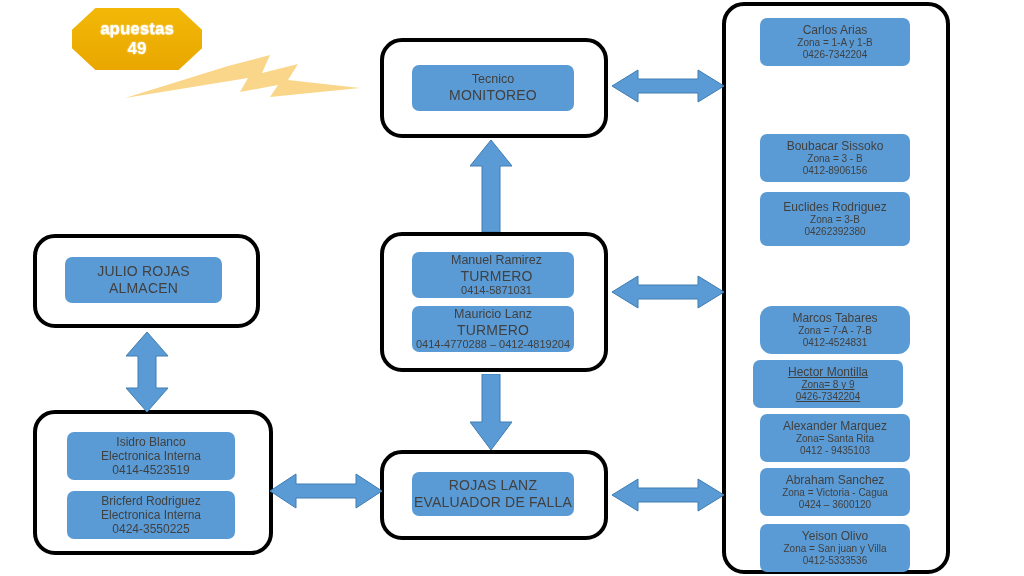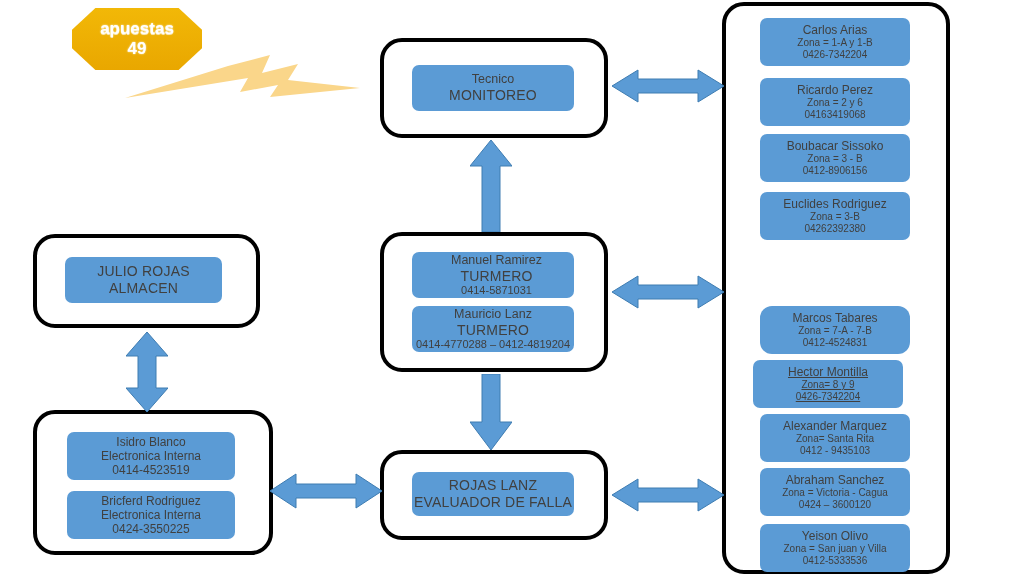--- a/index.html
+++ b/index.html
@@ -145,31 +145,26 @@
   </div>
 
   <div class="frame" style="left:722px; top:2px; width:228px; height:572px;">
   </div>
 
   <div class="card" style="left:760px; top:18px; width:150px; height:48px;">
     <div class="nm">Carlos Arias</div>
     <div class="ln">Zona = 1-A y 1-B</div>
     <div class="ln">0426-7342204</div>
   </div>
-  <div class="card" style="left:760px; top:78px; width:150px; height:48px;">
-    <div class="nm">Ricardo Perez</div>
-    <div class="ln">Zona =  2 y 6</div>
-    <div class="ln">04163419068</div>
-  </div>
   <div class="card" style="left:760px; top:134px; width:150px; height:48px;">
     <div class="nm">Boubacar Sissoko</div>
     <div class="ln">Zona = 3 - B</div>
     <div class="ln">0412-8906156</div>
   </div>
-  <div class="card" style="left:760px; top:192px; width:150px; height:48px;">
+  <div class="card" style="left:760px; top:192px; width:150px; height:54px;">
     <div class="nm">Euclides Rodriguez</div>
     <div class="ln">Zona =  3-B</div>
     <div class="ln">04262392380</div>
   </div>
   <div class="card" style="left:760px; top:306px; width:150px; height:48px;border-radius:12px;">
     <div class="nm">Marcos Tabares</div>
     <div class="ln">Zona =  7-A  - 7-B</div>
     <div class="ln">0412-4524831</div>
   </div>
   <div class="card" style="left:753px; top:360px; width:150px; height:48px;text-decoration:underline;">

